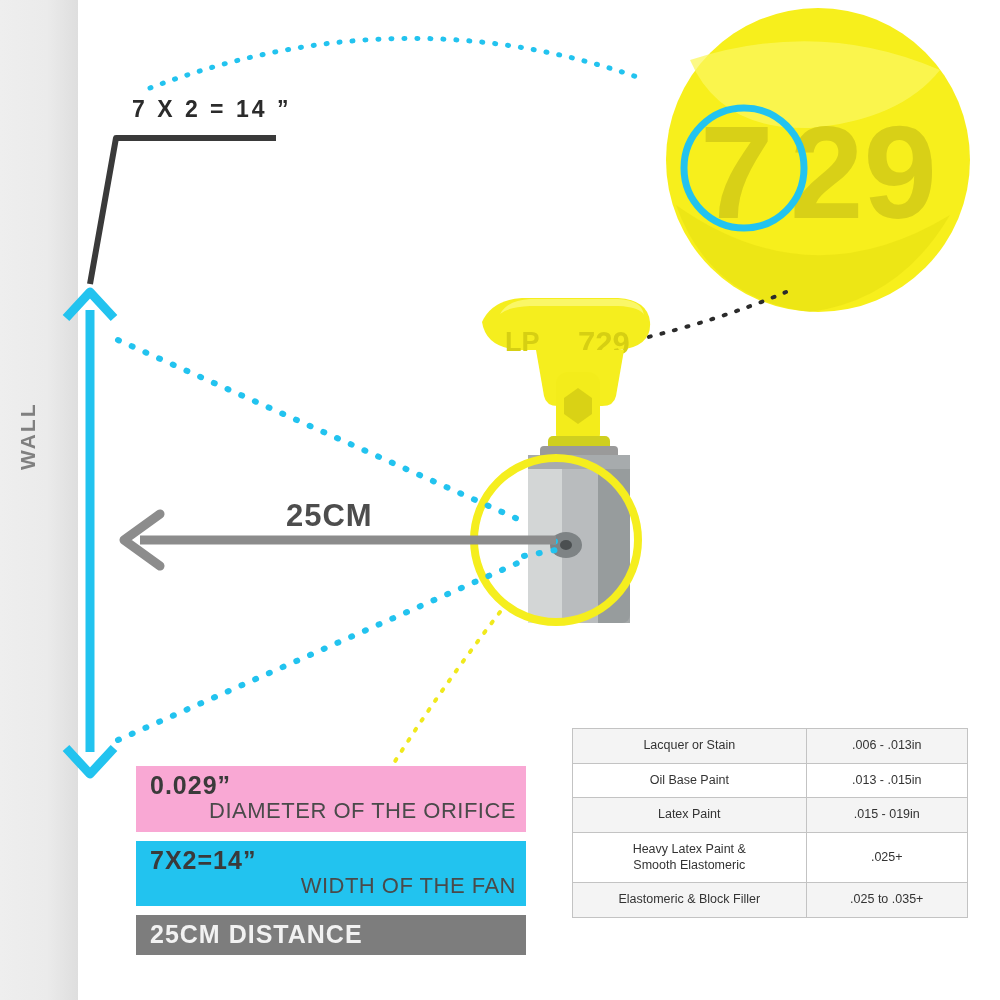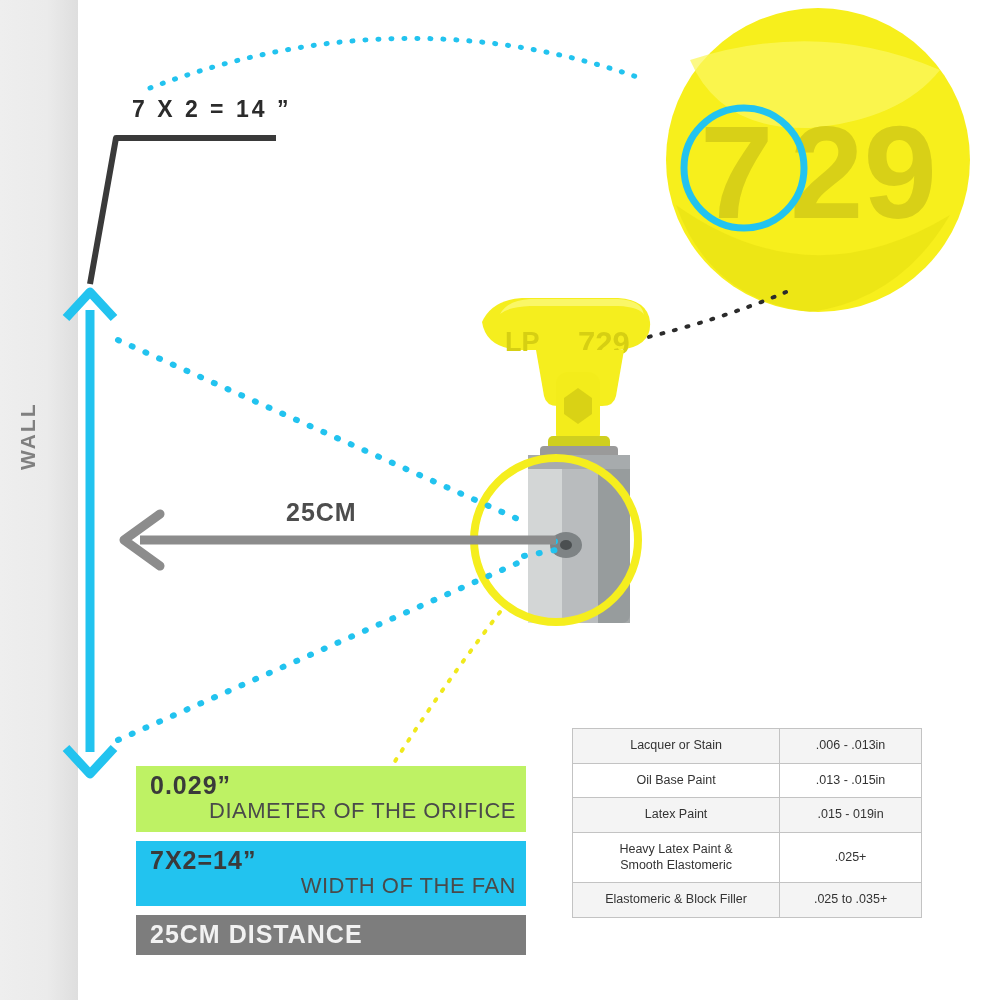--- a/index.html
+++ b/index.html
@@ -26,46 +26,46 @@
   
   .svg-layer{position:absolute;left:0;top:0;width:1000px;height:1000px;}
 
   
   .lbl-14{
     position:absolute;left:132px;top:96px;
     font-size:23px;font-weight:bold;letter-spacing:3px;color:#2b2b2b;white-space:nowrap;
   }
   .lbl-25cm{
     position:absolute;left:286px;top:498px;
-    font-size:25px;font-weight:bold;letter-spacing:1px;color:#4d4d4d;white-space:nowrap;
+    font-size:31px;font-weight:bold;letter-spacing:1px;color:#4d4d4d;white-space:nowrap;
   }
 
   
   .legend{position:absolute;left:136px;top:766px;width:390px;}
   .legend-row{position:relative;padding:6px 10px 8px 14px;margin-bottom:9px;}
   .legend-row .big{
     display:block;font-size:25px;font-weight:bold;letter-spacing:1px;color:#3a3a3a;line-height:1.05;
   }
   .legend-row .small{
     display:block;font-size:22px;color:#4a4a4a;letter-spacing:0.5px;line-height:1.15;text-align:right;
   }
-  .row-yellow{background:#bef264;}
+  .row-yellow{background:#f9a8d4;}
   .row-cyan{background:#22c3ef;}
   .row-grey{background:#7d7d7d;}
   .row-grey .big,.row-grey .small{color:#f2f2f2;}
   .row-grey .small{color:#e8e8e8;}
 
   
   .table-wrap{position:absolute;left:572px;top:728px;width:392px;}
   .table-title{
     font-size:21px;font-weight:bold;letter-spacing:1.5px;color:#3d3d3d;
     margin:0 0 12px 4px;white-space:nowrap;
   }
   table.coat{
-    border-collapse:collapse;width:350px;background:#ec4899;
+    border-collapse:collapse;width:396px;background:#ec4899;
     border:1px solid #b9b9b9;
   }
   table.coat td{
     border:1px solid #c3c3c3;
     font-size:12.5px;color:#333;text-align:center;
     padding:9px 4px;line-height:1.25;
   }
   table.coat td.name{width:232px;}
   table.coat td.val{width:158px;}
   table.coat tr:nth-child(odd) td{background:#f4f4f4;}

